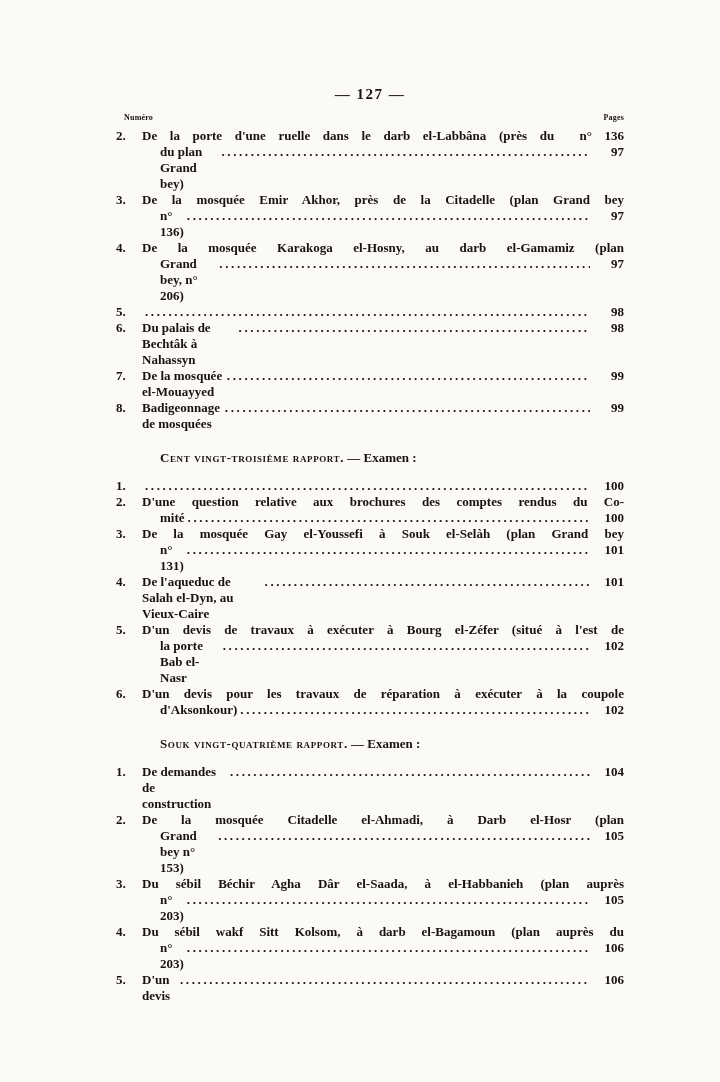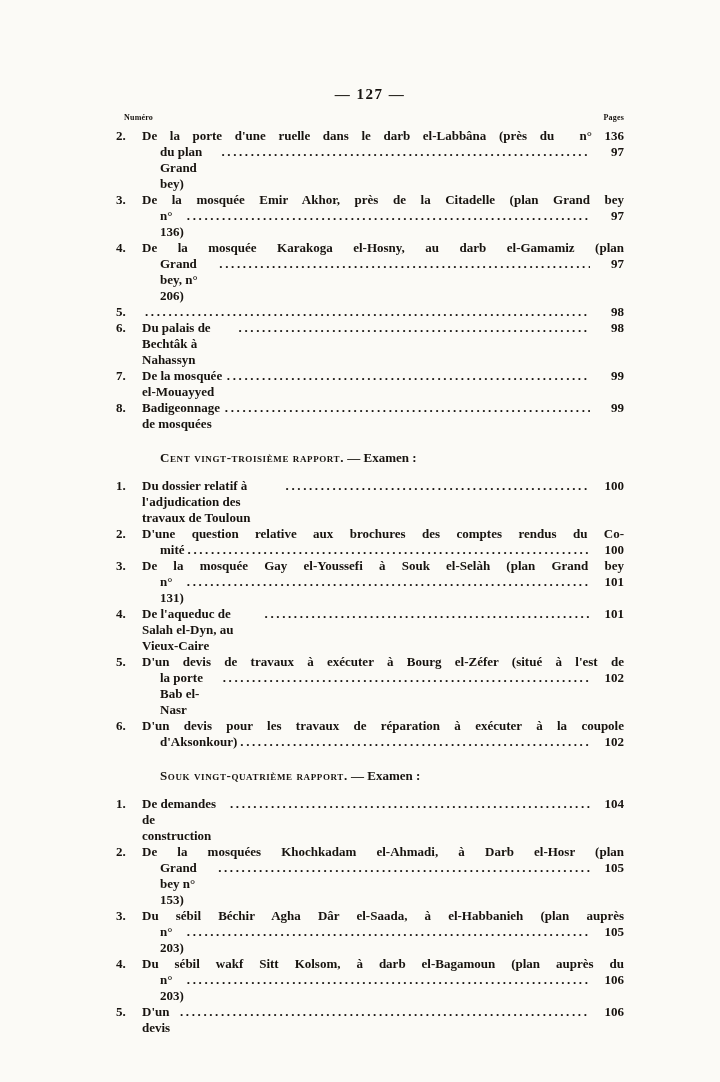--- a/index.html
+++ b/index.html
@@ -91,21 +91,20 @@
             <span class="num">8.</span>
             <span class="txt">Badigeonnage de mosquées</span>
             <span class="leader"></span>
             <span class="page">99</span>
           </div>
         </div>
         <div class="rheading"><span class="sc">Cent vingt-troisième rapport.</span><span> — Examen :</span></div>
         <div class="iblock">
           <div class="line">
             <span class="num">1.</span>
-            <span class="txt">Du dossier relatif à l'adjudication des travaux de Touloun</span>
             <span class="leader"></span>
             <span class="page">100</span>
           </div>
           <div class="line">
             <span class="num">2.</span>
             <span class="txt fill">D'une question relative aux brochures des comptes rendus du Co-</span>
           </div>
           <div class="line">
             <span class="num"></span>
             <span class="txt cont">mité</span>
@@ -152,21 +151,21 @@
         <div class="rheading"><span class="sc">Souk vingt-quatrième rapport.</span><span> — Examen :</span></div>
         <div class="iblock">
           <div class="line">
             <span class="num">1.</span>
             <span class="txt">De demandes de construction</span>
             <span class="leader"></span>
             <span class="page">104</span>
           </div>
           <div class="line">
             <span class="num">2.</span>
-            <span class="txt fill">De la mosquées Khochkadam el-Ahmadi, à Darb el-Hosr (plan</span>
+            <span class="txt fill">De la mosquée Citadelle el-Ahmadi, à Darb el-Hosr (plan</span>
           </div>
           <div class="line">
             <span class="num"></span>
             <span class="txt cont">Grand bey n° 153)</span>
             <span class="leader"></span>
             <span class="page">105</span>
           </div>
           <div class="line">
             <span class="num">3.</span>
             <span class="txt fill">Du sébil Béchir Agha Dâr el-Saada, à el-Habbanieh (plan auprès</span>

